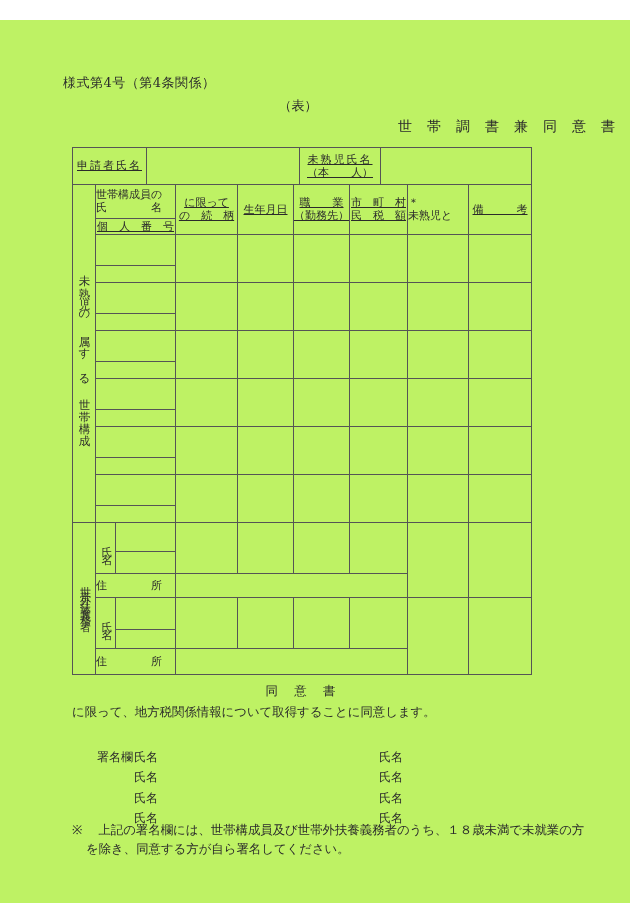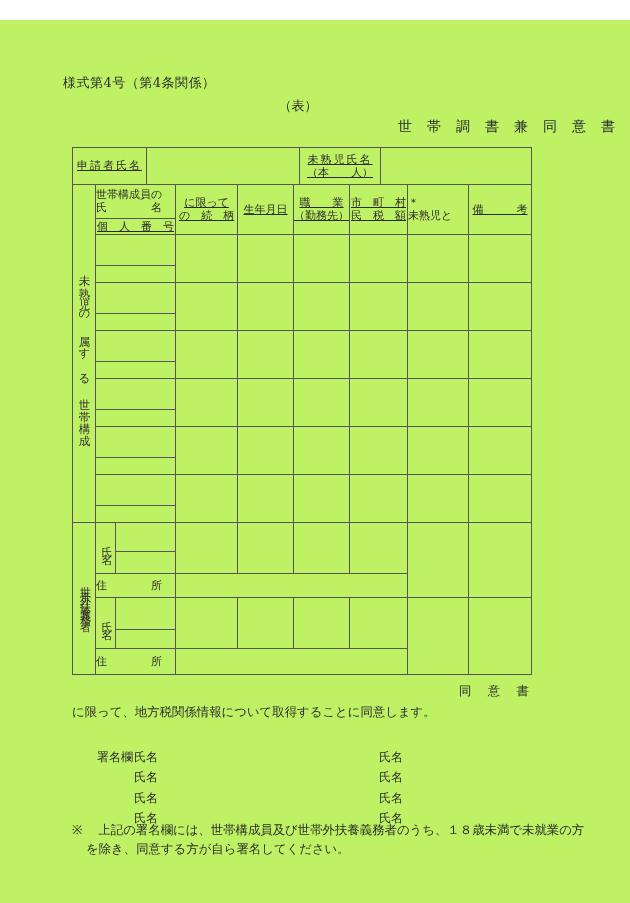--- a/index.html
+++ b/index.html
@@ -28,21 +28,21 @@
   tr.h31 { height:31px; } tr.h17 { height:17px; }
   tr.h29 { height:29px; } tr.h22 { height:22px; } tr.h24 { height:24px; }
   tr.h32 { height:32px; } tr.h19 { height:19px; } tr.h26 { height:26px; }
   .vcell { text-align:center; vertical-align:middle; }
   .vtext { writing-mode:vertical-rl; text-orientation:upright; display:inline-block; }
   .v-house { letter-spacing:12px; font-size:11.5px; }
   .v-dep { letter-spacing:5px; font-size:11px; }
   .v-name { letter-spacing:9px; font-size:11px; }
 
   .consent { position:absolute; left:72px; top:663px; width:515px; font-size:12.4px; }
-  .consent-title { width:459px; text-align:right; letter-spacing:2px; margin-bottom:3px; }
+  .consent-title { width:459px; text-align:center; letter-spacing:2px; margin-bottom:3px; }
   .consent-line { line-height:17px; }
 
   .signature { position:absolute; left:97px; top:727px; font-size:12px; }
   .sig-row { display:flex; height:20.5px; align-items:center; }
   .sig-label { display:inline-block; width:37px; }
   .sig-name-left { display:inline-block; width:245px; }
   .sig-name-right { display:inline-block; }
 
   .note { position:absolute; left:72px; top:800px; display:flex; font-size:12.4px; }
   .note-marker { width:14px; flex:none; line-height:19px; }

